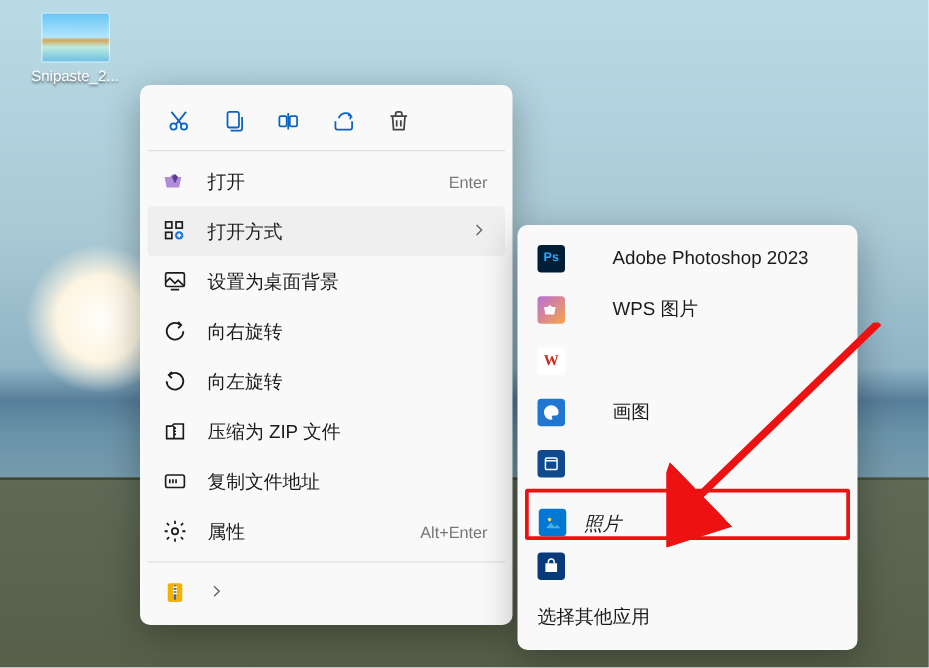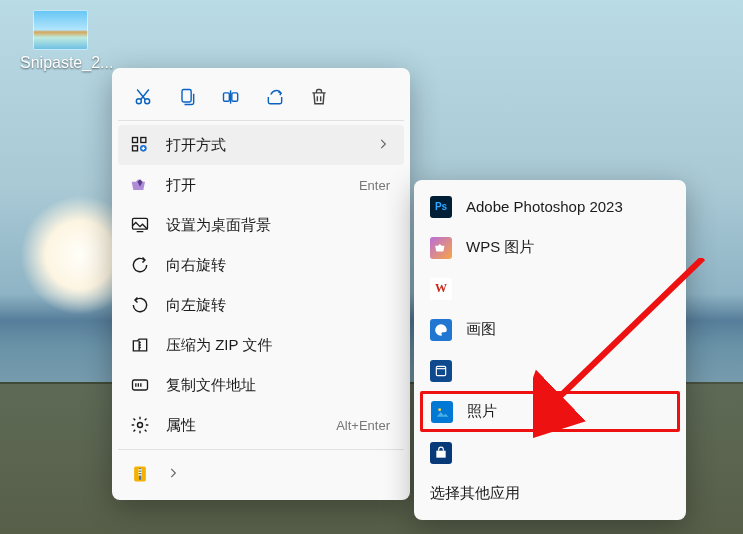--- a/index.html
+++ b/index.html
@@ -33,21 +33,21 @@
   .horizon {
     position:absolute; left:0; right:0; top:382px; height:2px; background: linear-gradient(90deg,#3e4a34,#4a5340); z-index:0;
   }
   .desktop-icon {
     position: absolute;
     left: 20px; top: 10px;
     width: 80px;
     text-align: center;
     color: #fff;
     text-shadow: 0 1px 2px rgba(0,0,0,.6);
-    font-size: 16px;
+    font-size: 12px;
     z-index: 1;
   }
   .desktop-icon .thumb {
     width: 55px; height: 40px;
     margin: 0 auto 4px;
     background: linear-gradient(180deg,#67c7f5 0%, #b3e5fc 50%, #d6a559 55%, #bdeadf 70%, #6fc0e4 100%);
     border: 1px solid rgba(255,255,255,.6);
     border-radius: 2px;
   }
 
@@ -92,25 +92,25 @@
     width: 24px; height: 24px;
     display: flex; align-items:center; justify-content:center;
     margin-right: 14px;
     color: #3c3c3c;
     flex-shrink: 0;
   }
   .mi .lbl { flex: 1; font-size: 15px; }
   .mi .hint { color: #777; font-size: 13px; }
   .mi .chev { color: #666; }
 
-  .menu-secondary .mi { height: 41px; padding: 0 14px 0 10px; }
+  .menu-secondary .mi { height: 41px; padding: 0 14px 0 10px; gap: 24px; }
   .menu-secondary .mi .ico { width: 22px; height: 22px; margin-right: 14px; }
   .menu-secondary .mi.noico .lbl { }
   .highlight { border: 3px solid #e11; padding: 0 !important; border-radius: 2px; }
-  .highlight-inner { display:flex; align-items:center; height:35px; padding: 0 14px 0 8px; width:100%; }
+  .highlight-inner { display:flex; align-items:flex-end; height:35px; padding: 0 14px 0 8px; width:100%;font-style:italic; }
 
   
   .chip {
     width: 22px; height: 22px; border-radius: 3px;
     display:inline-flex; align-items:center; justify-content:center;
     font-size: 12px; font-weight: bold; color:#fff;
   }
   .chip-ps   { background:#001e36; color:#31a8ff; font-size:10px; }
   .chip-wpsp { background: linear-gradient(135deg,#b96ed6,#f8a548); }
   .chip-wpsx { background:#fff; color:#c52a1a; font-family:serif; font-weight:900; }
@@ -176,49 +176,49 @@
       <svg width="20" height="20" viewBox="0 0 24 24">
           <g fill="none" stroke="#444" stroke-width="1.7">
             <path d="M4 7h16M9 7V5a2 2 0 0 1 2-2h2a2 2 0 0 1 2 2v2M6 7l1 13h10l1-13M10 11v6M14 11v6"></path>
           </g>
         </svg>
     </div>
   </div>
 
   <div class="sep"></div>
 
+  <div class="mi">
+    <span class="ico">
+      <svg width="20" height="20" viewBox="0 0 24 24">
+          <path fill="#b08bd8" d="M4 18 2 8h5l3-3 3 3h5l-2 10z"></path>
+          <path fill="#5a3e8d" d="M12 5 9 8l3 6 3-6z"></path>
+        </svg>
+    </span>
+    <span class="lbl">打开</span>
+    <span class="hint">Enter</span>
+  </div>
+
   <div class="mi hover">
     <span class="ico">
       <svg width="20" height="20" viewBox="0 0 24 24">
           <g fill="none" stroke="#1b1b1b" stroke-width="1.6">
             <rect x="3" y="3" width="6" height="6"></rect>
             <rect x="3" y="13" width="6" height="6"></rect>
             <rect x="13" y="3" width="6" height="6"></rect>
           </g>
           <circle cx="16" cy="16" r="4" fill="#1e73d6"></circle>
           <path d="M14 16h4M16 14v4" stroke="#fff" stroke-width="1.6"></path>
         </svg>
     </span>
     <span class="lbl">打开方式</span>
     <span class="chev">
       <svg width="14" height="14" viewBox="0 0 24 24">
           <path fill="none" stroke="#666" stroke-width="2" d="m9 5 7 7-7 7"></path>
         </svg>
     </span>
-  </div>
-
-  <div class="mi">
-    <span class="ico">
-      <svg width="20" height="20" viewBox="0 0 24 24">
-          <path fill="#b08bd8" d="M4 18 2 8h5l3-3 3 3h5l-2 10z"></path>
-          <path fill="#5a3e8d" d="M12 5 9 8l3 6 3-6z"></path>
-        </svg>
-    </span>
-    <span class="lbl">打开</span>
-    <span class="hint">Enter</span>
   </div>
 
   <div class="mi">
     <span class="ico">
       <svg width="20" height="20" viewBox="0 0 24 24">
           <g fill="none" stroke="#1b1b1b" stroke-width="1.6">
             <rect x="3" y="4" width="18" height="13" rx="1.5"></rect>
             <path d="M3 13l4-4 5 5 3-3 6 6M8 20h8"></path>
           </g>
         </svg>

